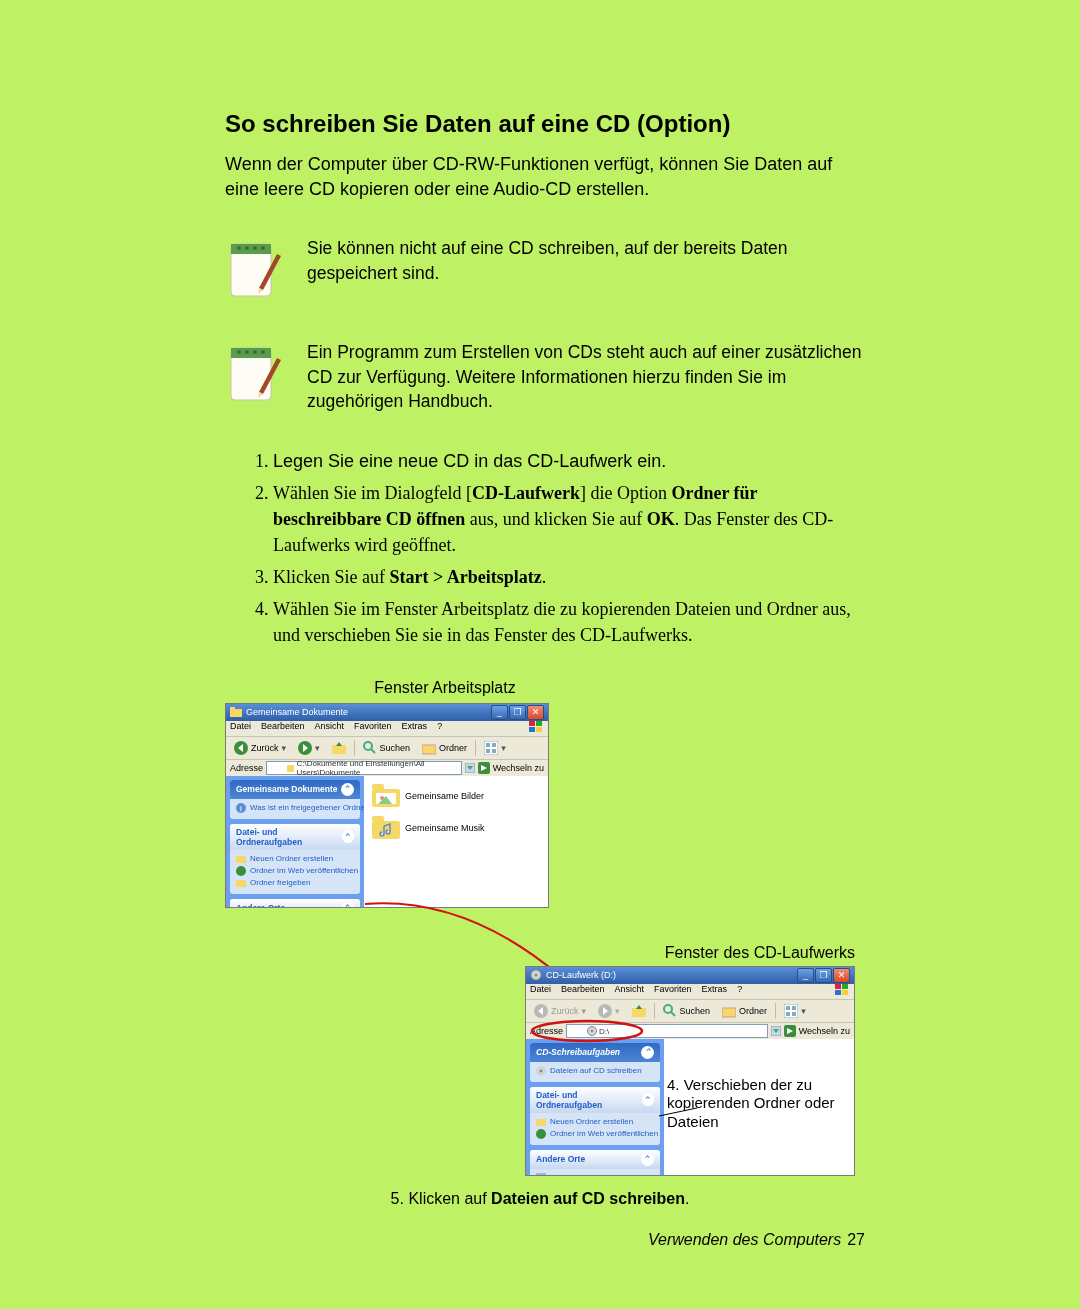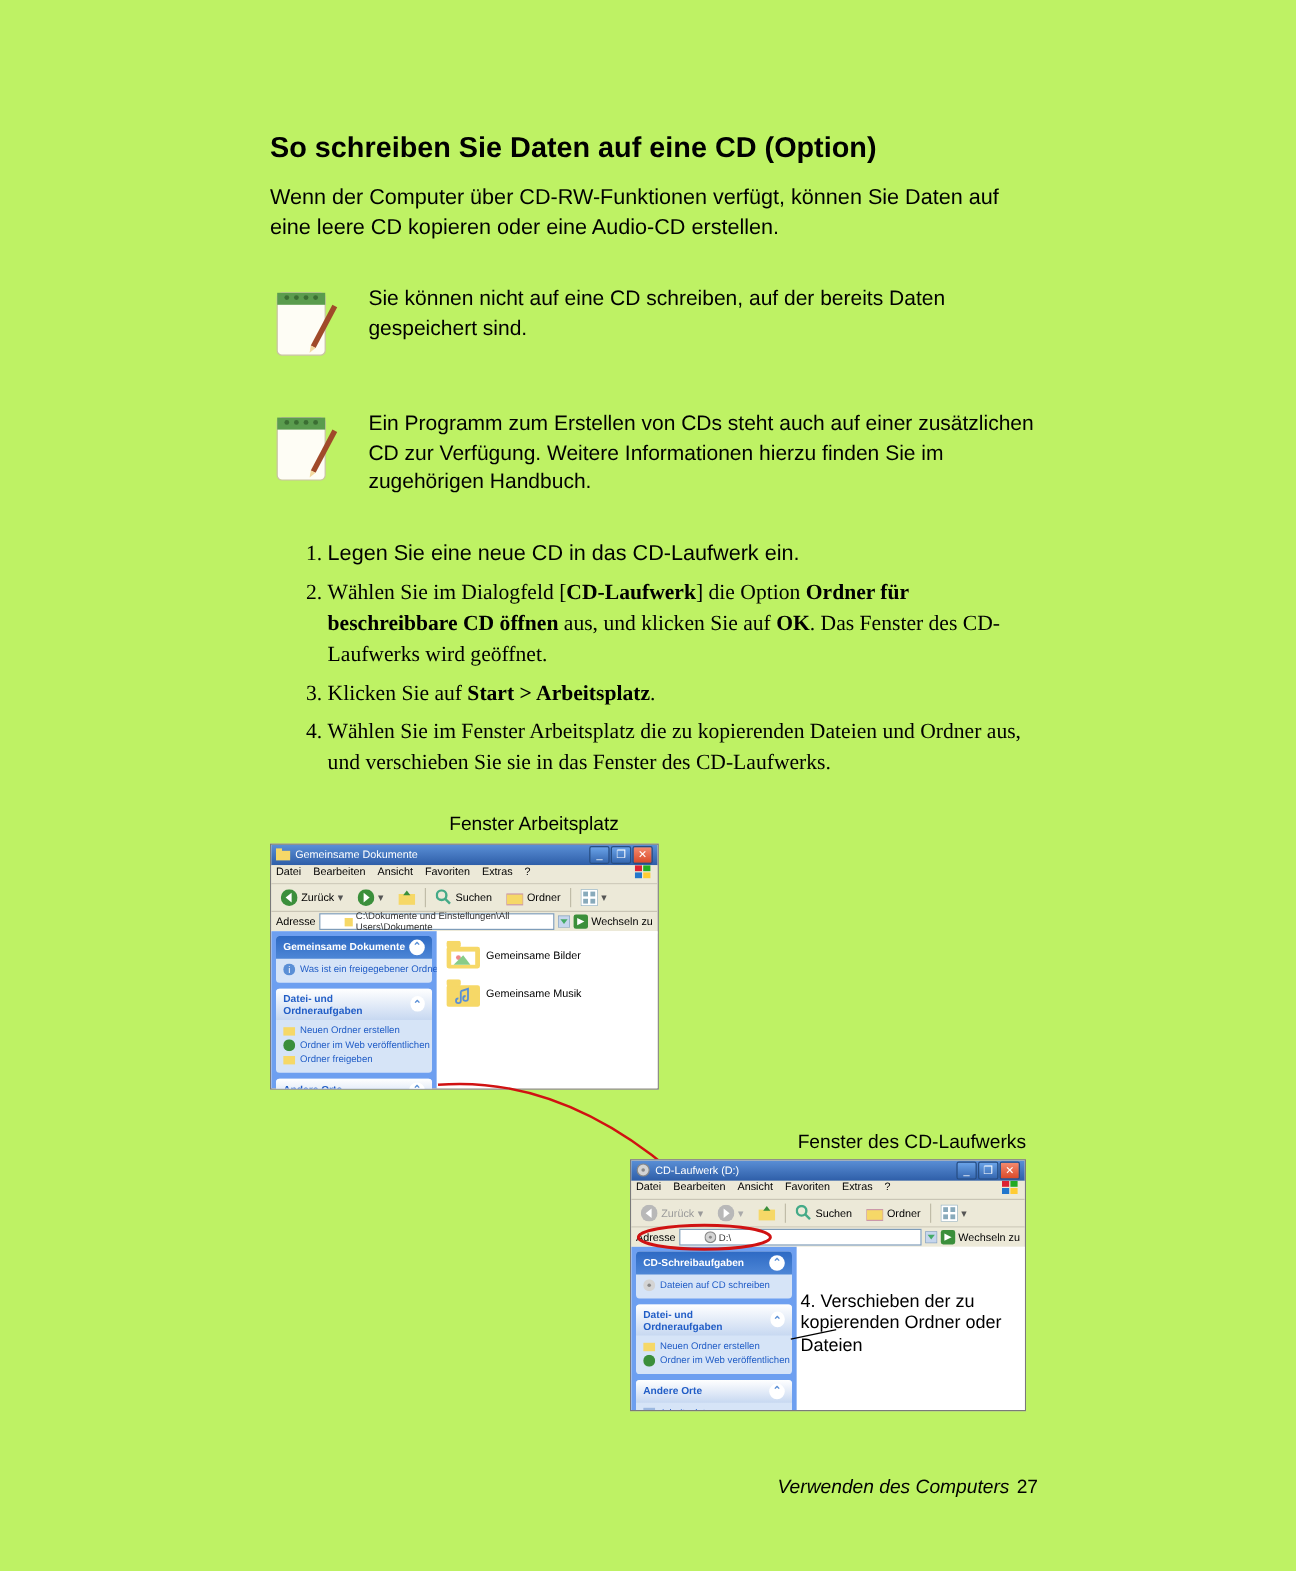--- a/index.html
+++ b/index.html
@@ -367,21 +367,21 @@
           <div class="go">
               <svg width="8" height="8">
                 <polygon points="1,1 7,4 1,7" fill="#fff"></polygon>
               </svg>
             </div>
           <span style="color:#000;">Wechseln zu</span>
         </div>
         <div class="body">
           <div class="sidepanel">
             <div class="panel-box">
-              <div class="hdr" style="background:linear-gradient(#2e6ac4,#4d86d6);color:#fff;">
+              <div class="hdr" style="background:linear-gradient(#2e6ac4,#4d86d6);color:#fff;font-style:italic;">
                   <span>CD-Schreibaufgaben</span>
                   <span class="chev">⌃</span>
                 </div>
               <div class="item">
                   <svg class="ic">
                     <circle cx="5" cy="5" r="5" fill="#d4d4d4"></circle>
                     <circle cx="5" cy="5" r="1.5" fill="#888"></circle>
                   </svg>
                   <span>Dateien auf CD schreiben</span>
                 </div>
@@ -426,18 +426,21 @@
       <div class="callout-label">4. Verschieben der zu kopierenden Ordner oder Dateien</div>
       <svg style="position:absolute;left:432px;top:140px;width:40px;height:20px;pointer-events:none;">
         <line x1="40" y1="2" x2="2" y2="10" stroke="#000" stroke-width="1"></line>
       </svg>
 
       <svg style="position:absolute;left:302px;top:53px;width:130px;height:30px;pointer-events:none;">
         <ellipse cx="60" cy="12" rx="55" ry="10" fill="none" stroke="#d01212" stroke-width="2.5"></ellipse>
       </svg>
     </div>
 
+    <div class="step5">
+      <span>5. Klicken auf </span><b>Dateien auf CD schreiben</b><span>.</span>
+    </div>
   </div>
 
   <div class="footer">
     <span>Verwenden des Computers</span><span class="pg">27</span>
   </div>
 </div>
 
 </body></html>

